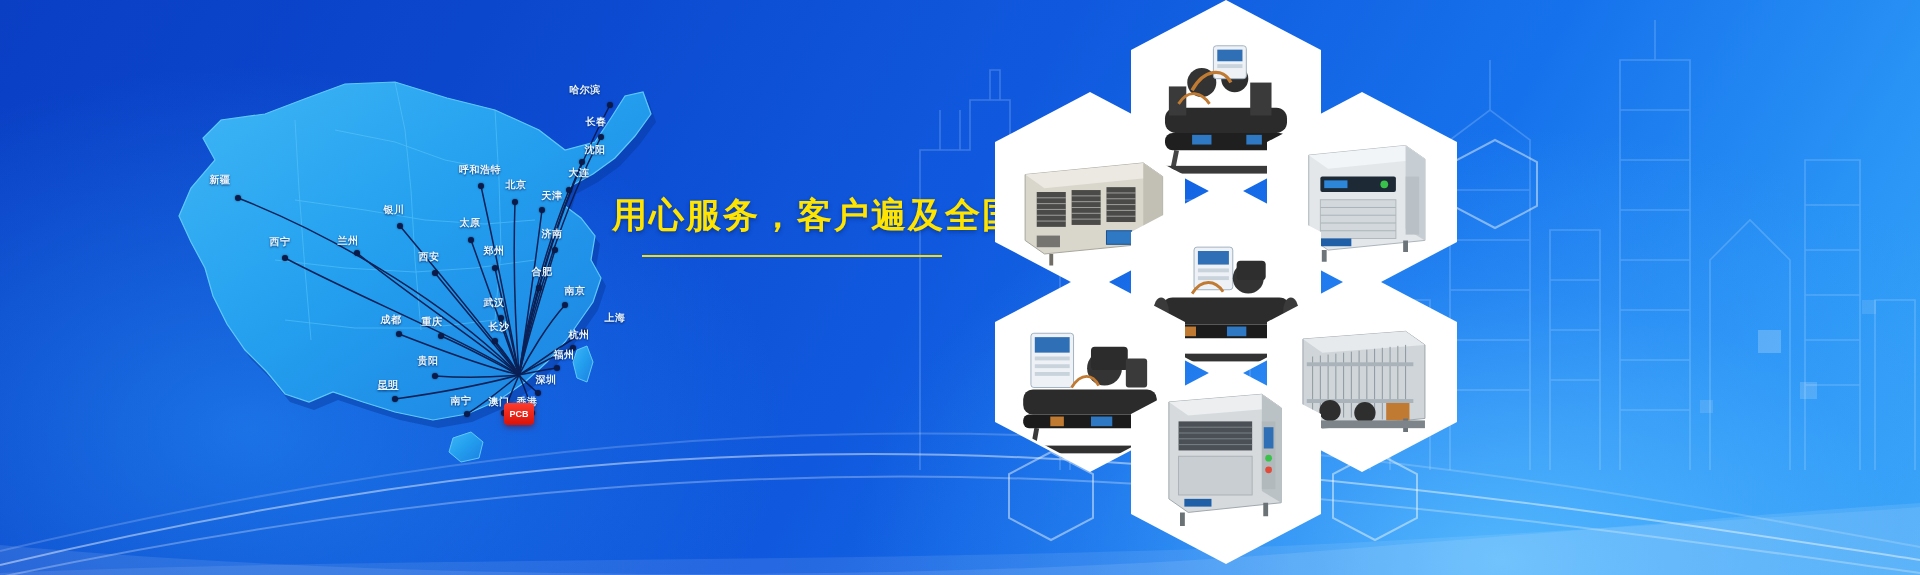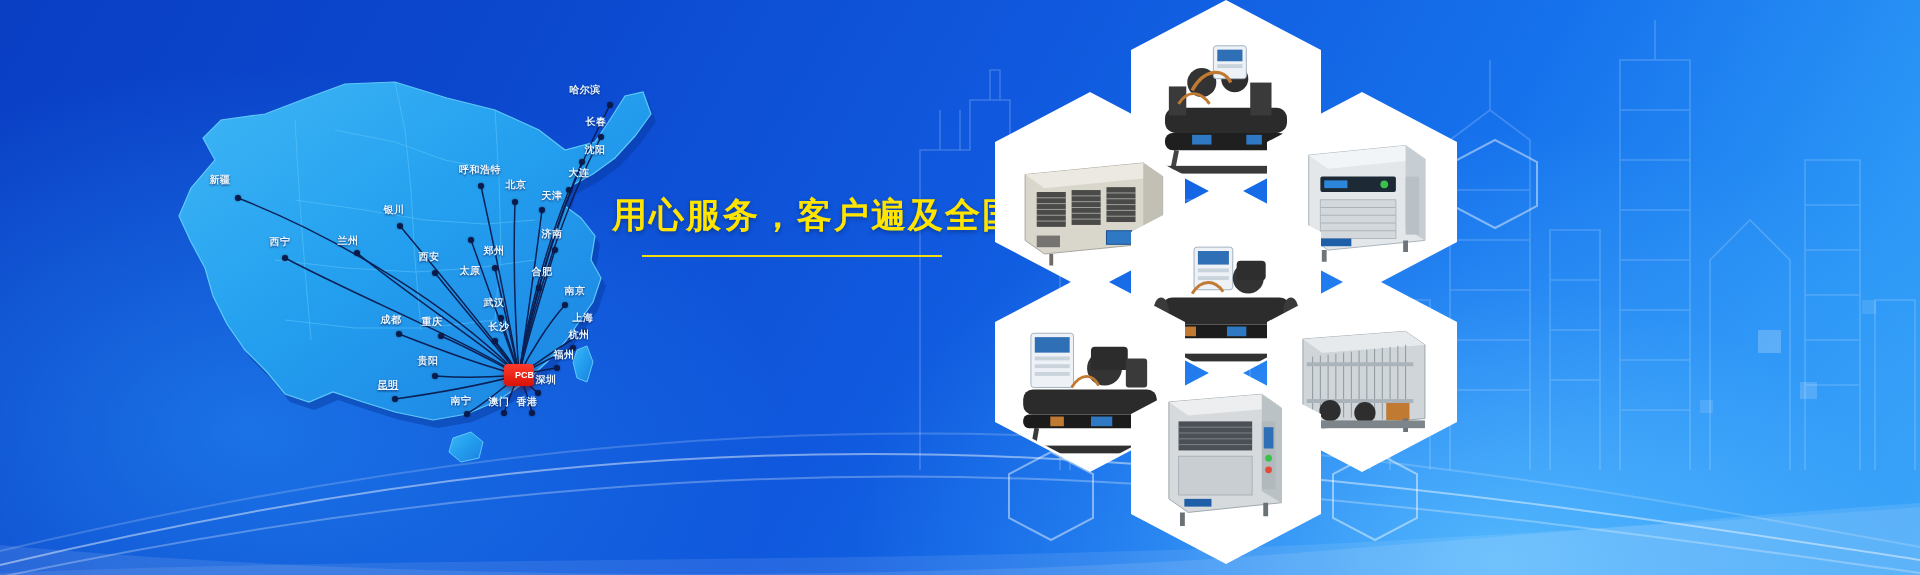--- a/index.html
+++ b/index.html
@@ -23,22 +23,22 @@
   
   .map-wrap{position:absolute;left:95px;top:10px;width:620px;height:560px;}
   .map-wrap svg{position:absolute;left:0;top:0;}
   .city{position:absolute;transform:translate(-50%,-50%);color:#eaf6ff;
     font-size:10px;font-weight:700;letter-spacing:.5px;white-space:nowrap;
     text-shadow:0 1px 2px rgba(0,30,90,.85);}
   .dot{position:absolute;width:6px;height:6px;border-radius:50%;background:#0a1a4a;
     transform:translate(-50%,-50%);box-shadow:0 0 2px rgba(0,0,0,.6);}
   .hub{position:absolute;transform:translate(-50%,-50%);width:30px;height:22px;border-radius:4px;
     background:linear-gradient(180deg,#ff3b2e,#d81206);color:#fff;font-size:9px;font-weight:700;
-    display:flex;align-items:center;justify-content:flex-end;
-    box-shadow:0 2px 6px rgba(120,0,0,.55);}
+    display:flex;align-items:center;justify-content:center;
+    box-shadow:0 2px 6px rgba(120,0,0,.55);margin-top:39px;}
 
   
   .copy{position:absolute;left:612px;top:196px;width:360px;text-align:center;}
   .headline{color:#ffe400;font-size:35px;font-weight:700;letter-spacing:2px;line-height:1.1;
     text-shadow:0 2px 4px rgba(0,25,80,.45);white-space:nowrap;}
   .rule{width:300px;height:2px;background:#ffe400;margin:20px auto 16px auto;opacity:.95;}
   .sub{color:#ffe400;font-size:20px;font-weight:700;line-height:1.55;letter-spacing:1px;
     text-shadow:0 2px 3px rgba(0,25,80,.4);white-space:nowrap;}
 
   
@@ -174,41 +174,41 @@
         <div class="city" style="left: 484px; top: 163px;">大连</div>
         <div class="dot" style="left: 474px; top: 180px;"></div>
         <div class="city" style="left: 385px; top: 160px;">呼和浩特</div>
         <div class="dot" style="left: 386px; top: 176px;"></div>
         <div class="city" style="left: 421px; top: 175px;">北京</div>
         <div class="dot" style="left: 420px; top: 192px;"></div>
         <div class="city" style="left: 457px; top: 186px;">天津</div>
         <div class="dot" style="left: 447px; top: 200px;"></div>
         <div class="city" style="left: 299px; top: 200px;">银川</div>
         <div class="dot" style="left: 305px; top: 216px;"></div>
-        <div class="city" style="left: 375px; top: 213px; margin-top: 48px;">太原</div>
+        <div class="city" style="left: 375px; top: 213px;">太原</div>
         <div class="dot" style="left: 376px; top: 230px;"></div>
         <div class="city" style="left: 457px; top: 224px;">济南</div>
         <div class="dot" style="left: 460px; top: 240px;"></div>
         <div class="city" style="left: 253px; top: 231px;">兰州</div>
         <div class="dot" style="left: 262px; top: 243px;"></div>
         <div class="city" style="left: 399px; top: 241px;">郑州</div>
         <div class="dot" style="left: 400px; top: 258px;"></div>
         <div class="city" style="left: 334px; top: 247px;">西安</div>
         <div class="dot" style="left: 340px; top: 263px;"></div>
         <div class="city" style="left: 185px; top: 232px;">西宁</div>
         <div class="dot" style="left: 190px; top: 248px;"></div>
         <div class="city" style="left: 125px; top: 170px;">新疆</div>
         <div class="dot" style="left: 143px; top: 188px;"></div>
         <div class="city" style="left: 447px; top: 262px;">合肥</div>
         <div class="dot" style="left: 444px; top: 278px;"></div>
         <div class="city" style="left: 480px; top: 281px;">南京</div>
         <div class="dot" style="left: 470px; top: 295px;"></div>
         <div class="city" style="left: 399px; top: 293px;">武汉</div>
         <div class="dot" style="left: 406px; top: 308px;"></div>
-        <div class="city" style="left: 488px; top: 308px;">上海</div>
+        <div class="city" style="left: 520px; top: 308px;">上海</div>
         <div class="dot" style="left: 490px; top: 322px;"></div>
         <div class="city" style="left: 337px; top: 312px;">重庆</div>
         <div class="dot" style="left: 346px; top: 326px;"></div>
         <div class="city" style="left: 296px; top: 310px;">成都</div>
         <div class="dot" style="left: 304px; top: 324px;"></div>
         <div class="city" style="left: 404px; top: 317px;">长沙</div>
         <div class="dot" style="left: 400px; top: 331px;"></div>
         <div class="city" style="left: 484px; top: 325px;">杭州</div>
         <div class="dot" style="left: 478px; top: 338px;"></div>
         <div class="city" style="left: 333px; top: 351px;">贵阳</div>

